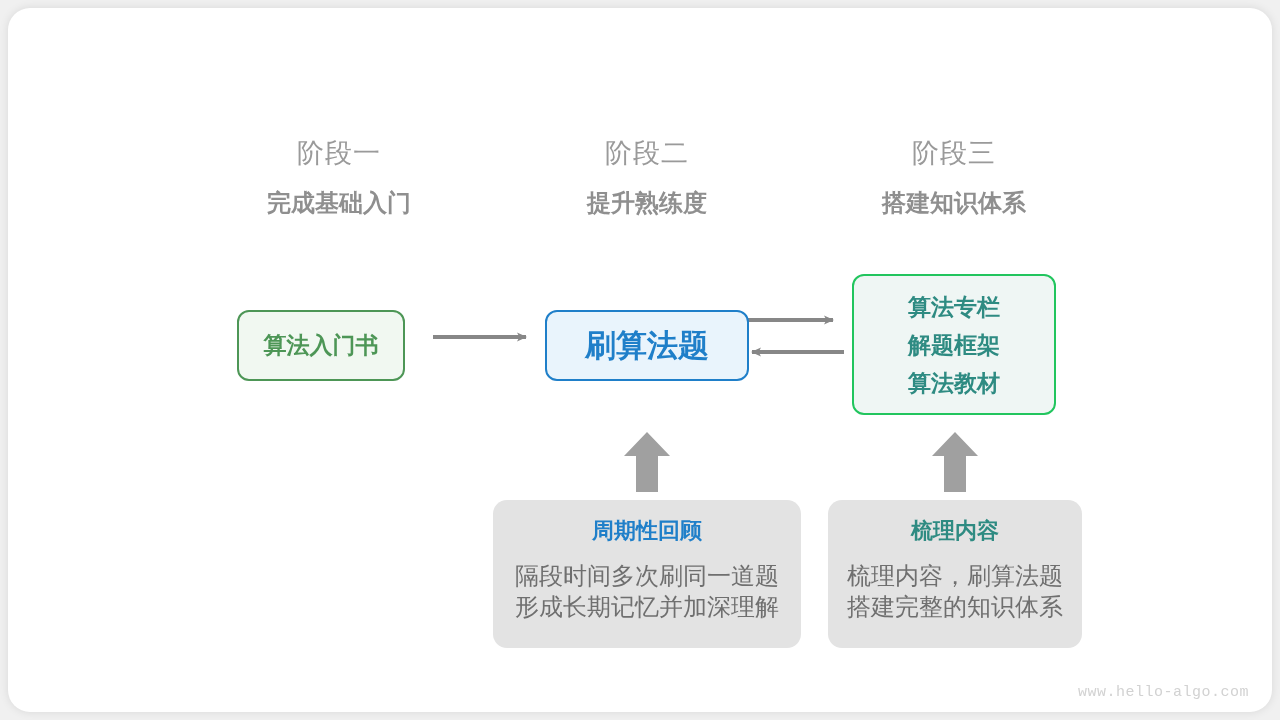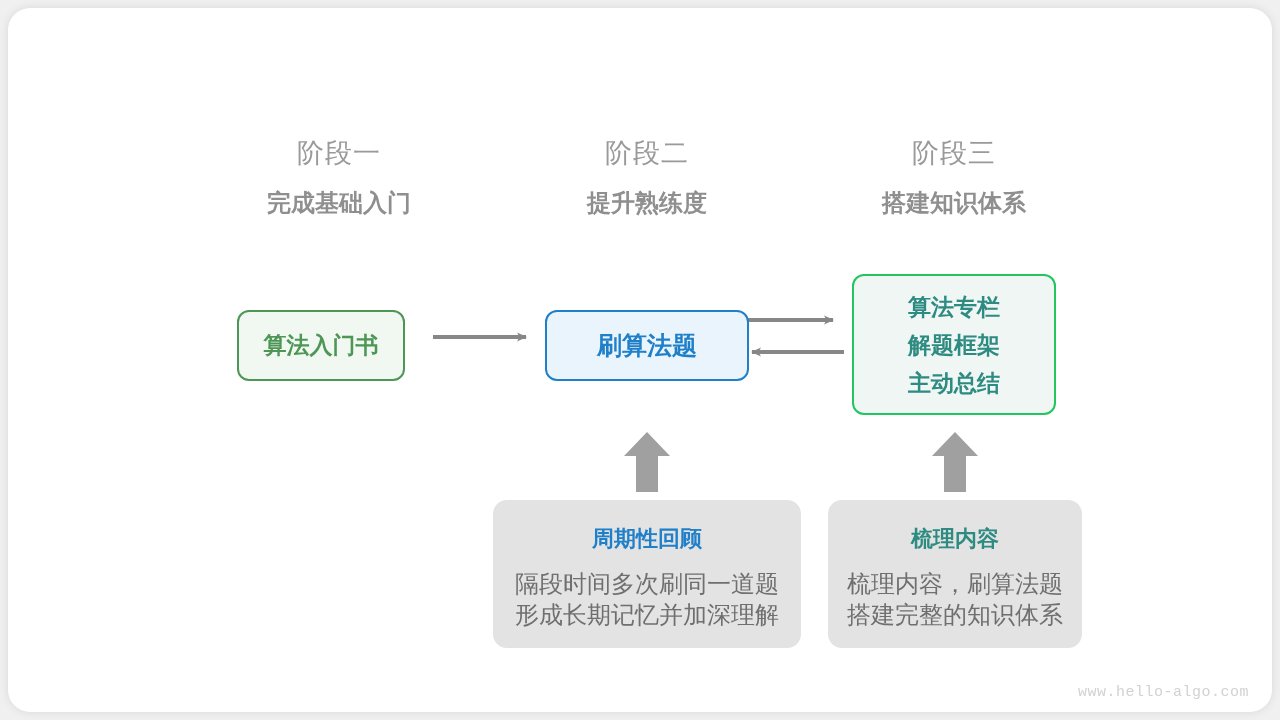--- a/index.html
+++ b/index.html
@@ -80,41 +80,41 @@
     color: #4d9656;
     font-size: 23px;
   }
 
   .node-blue {
     left: 537px;  top: 302px;
     width: 204px; height: 71px;
     border: 2px solid #1f7fc9;
     background: #e9f4fc;
     color: #1f7fc9;
-    font-size: 25px;
+    font-size: 31px;
   }
 
   .node-teal {
     left: 844px;  top: 266px;
     width: 204px; height: 141px;
     border: 2px solid #22c55e;
     background: #eff6f4;
     color: #2e8b82;
     font-size: 23px;
     line-height: 38px;
   }
 
   
   .note {
     position: absolute;
     box-sizing: border-box;
     background: #e3e3e3;
     border-radius: 14px;
     text-align: center;
-    padding-top: 24px;
+    padding-top: 16px;
   }
   .note1 { left: 485px; top: 492px; width: 308px; height: 148px; }
   .note2 { left: 820px; top: 492px; width: 254px; height: 148px; }
 
   .note-title {
     font-size: 22px;
     font-weight: bold;
     line-height: 30px;
   }
   .note-title.blue { color: #1f7fc9; }
@@ -203,21 +203,21 @@
       <div>算法入门书</div>
     </div>
 
     <div class="node node-blue">
       <div>刷算法题</div>
     </div>
 
     <div class="node node-teal">
       <div>算法专栏</div>
       <div>解题框架</div>
-      <div>主动总结</div>
+      <div>算法教材</div>
     </div>
 
     <div class="note note1">
       <div class="note-title blue">周期性回顾</div>
       <div class="note-body">
         <div>隔段时间多次刷同一道题</div>
         <div>形成长期记忆并加深理解</div>
       </div>
     </div>
 

